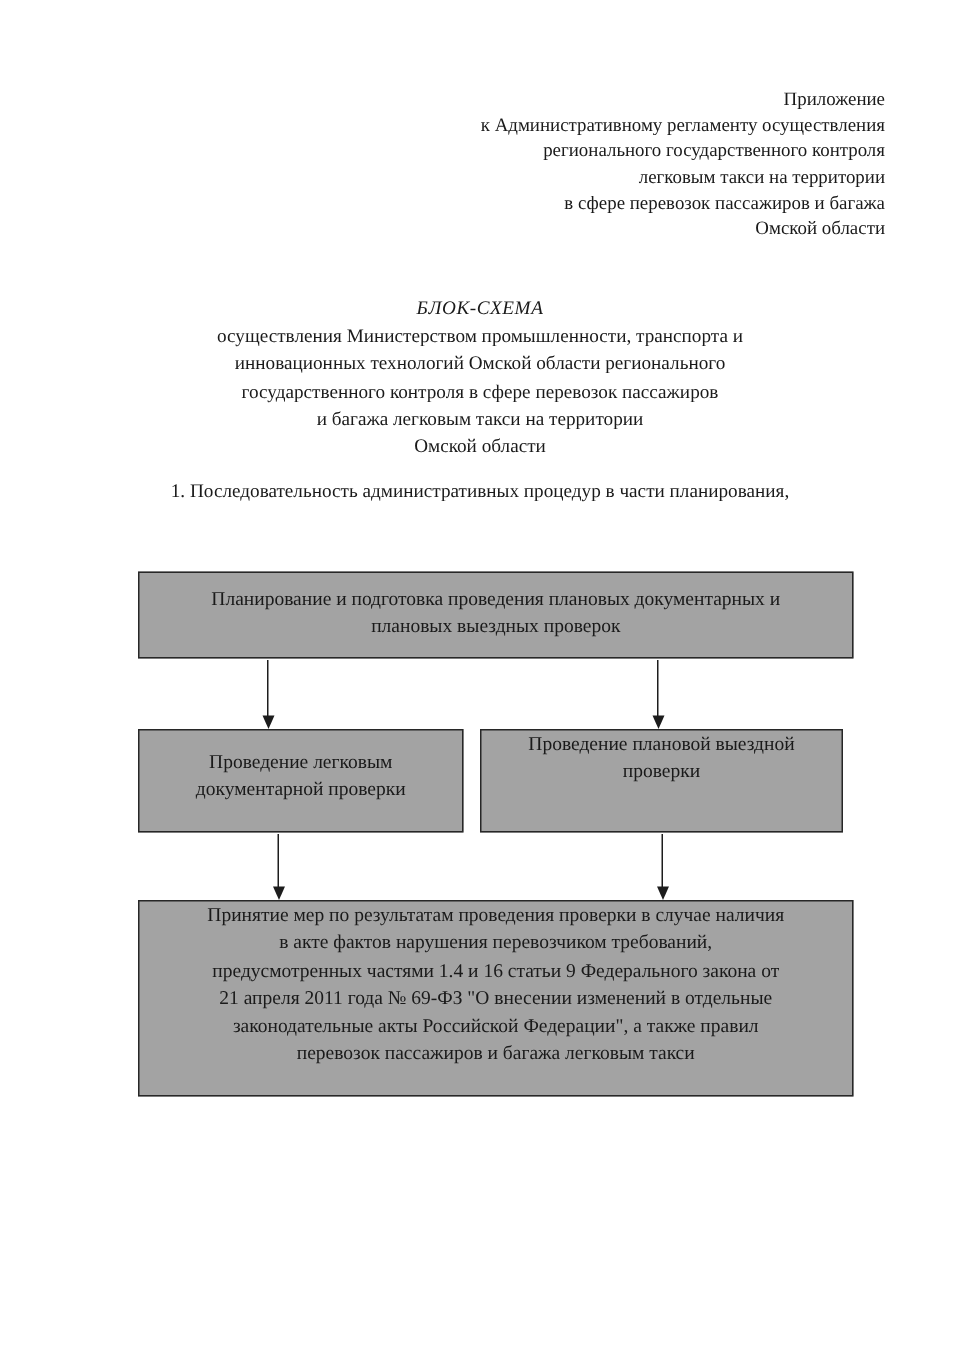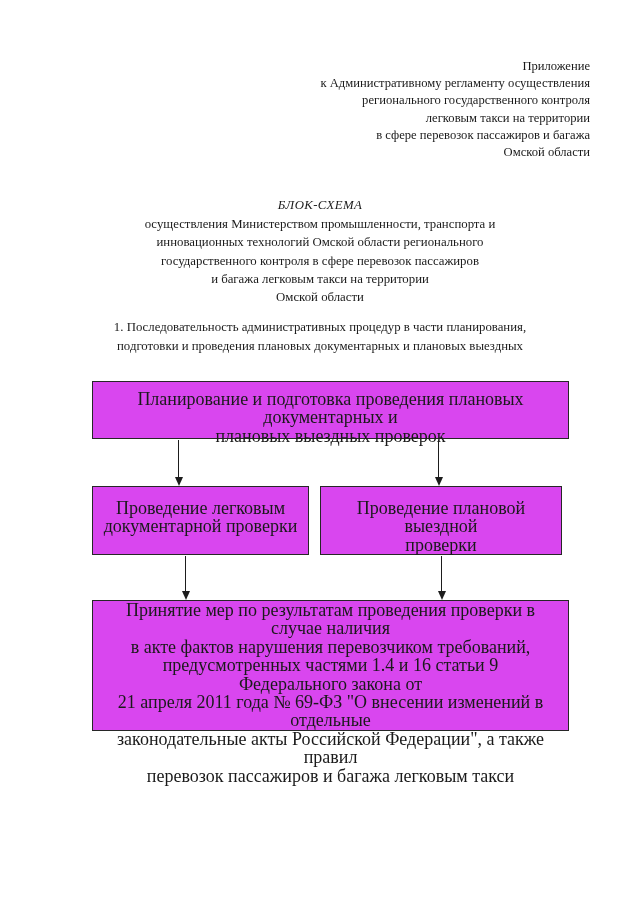--- a/index.html
+++ b/index.html
@@ -71,26 +71,26 @@
   }
   .intro-para .ln {
     display: block;
   }
 
   
   .fc-box {
     position: absolute;
     box-sizing: border-box;
     border: 1px solid #272727;
-    background: #d946ef;
+    background: #a3a3a3;
     display: flex;
     align-items: flex-start;
     justify-content: center;
     text-align: center;
-    font-size: 18px;
+    font-size: 13px;
     line-height: 18.4px;
   }
   .fc-box .inner {
     width: 100%;
     padding: 0 10px;
   }
   .fc-box .ln { display: block; }
 
   #box-planning {
     left: 92px;
@@ -104,21 +104,20 @@
     top: 486px;
     width: 217px;
     height: 69px;
     padding-top: 12px;
   }
   #box-field-check {
     left: 320px;
     top: 486px;
     width: 242px;
     height: 69px;
-    padding-top: 12px;
   }
   #box-measures {
     left: 92px;
     top: 600px;
     width: 477px;
     height: 131px;
   }
   #box-measures .inner {
     padding: 0 14px;
   }
@@ -163,21 +162,20 @@
     <span class="doc-title">БЛОК-СХЕМА</span>
     <span class="ln">осуществления Министерством промышленности, транспорта и</span>
     <span class="ln">инновационных технологий Омской области  регионального</span>
     <span class="ln">государственного контроля в сфере перевозок пассажиров</span>
     <span class="ln">и багажа легковым такси на территории</span>
     <span class="ln">Омской области</span>
   </div>
 
   <div class="intro-para">
     <span class="ln">1. Последовательность административных процедур в части планирования,</span>
-    <span class="ln">подготовки и проведения плановых документарных и плановых выездных</span>
   </div>
 
   <div class="fc-box" id="box-planning">
     <div class="inner">
       <span class="ln">Планирование и подготовка проведения плановых документарных и</span>
       <span class="ln">плановых выездных проверок</span>
     </div>
   </div>
 
   <div class="arrow" id="arrow-plan-to-doc"></div>

